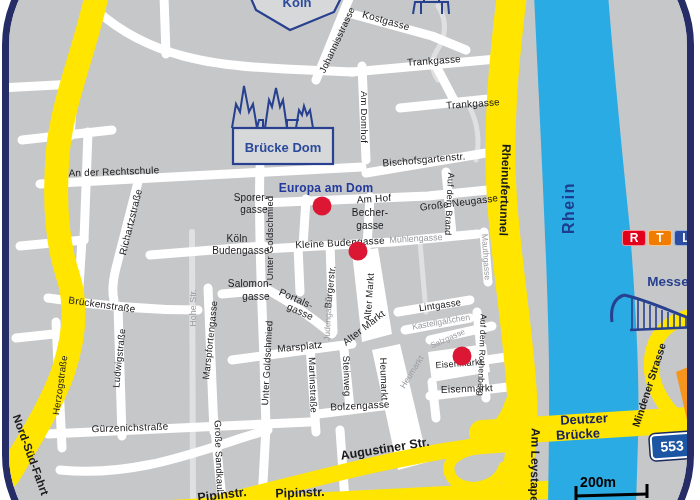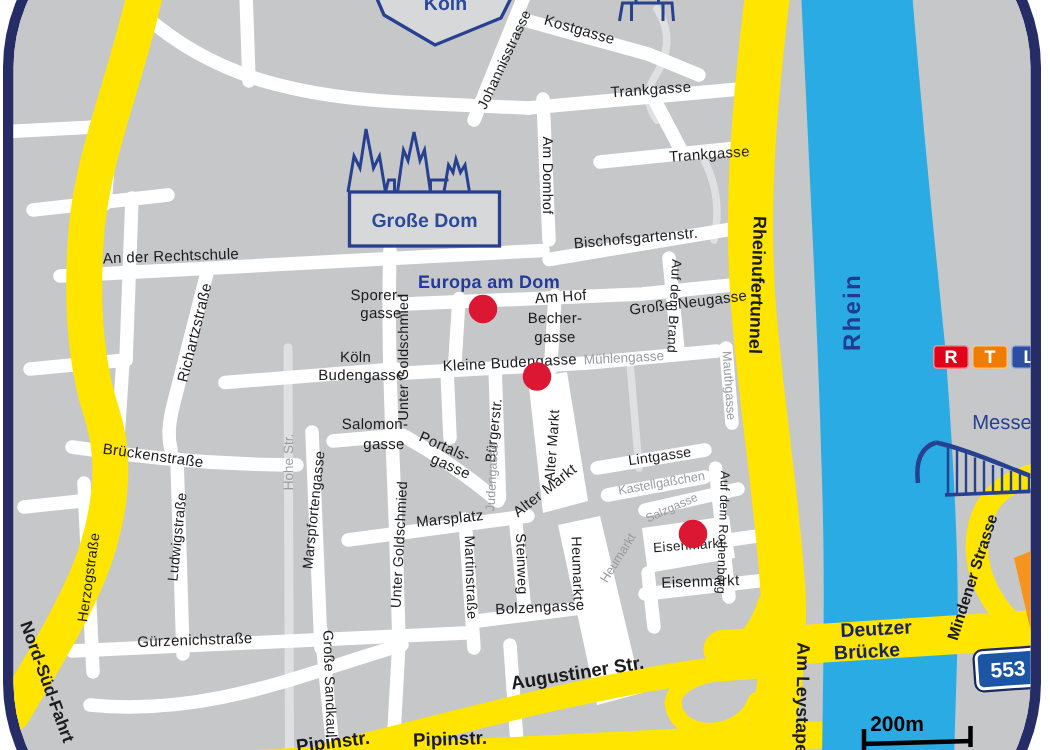--- a/index.html
+++ b/index.html
@@ -10,21 +10,21 @@
   .map-inner{position:absolute;left:-9px;top:63px;width:700px;height:500px;}
   .map-inner svg{position:absolute;left:0;top:0;}
   .lbl{position:absolute;white-space:nowrap;transform:translate(-50%,-50%) rotate(var(--r,0deg));
        color:#1b1b1d;font-size:10px;line-height:1;}
   .st{font-size:10px;letter-spacing:.2px;}
   .stb{font-size:12px;font-weight:bold;}
   .stg{color:#9a9b9f;}
   .hotel{font-size:12px;font-weight:bold;color:#233a9c;letter-spacing:.2px;}
   .water{font-size:16px;font-weight:bold;color:#1d3e8f;letter-spacing:1.5px;}
   .bridge{font-size:13px;font-weight:bold;color:#19245e;}
-  .navy-label{font-size:13.5px;font-weight:normal;color:#27408f;}
+  .navy-label{font-size:13.5px;font-weight:bold;color:#27408f;}
   .dom-label{font-size:13px;font-weight:bold;color:#2b4a9b;}
   .scale-label{font-size:14px;font-weight:bold;color:#000;}
   .dot{position:absolute;width:19px;height:19px;border-radius:50%;background:#dc1734;
        transform:translate(-50%,-50%);}
   .rtl{position:absolute;left:622px;top:230px;display:flex;gap:2px;}
   .rtl .box{width:24px;height:16px;border-radius:3px;display:flex;align-items:center;justify-content:center;
             color:#fff;font-weight:bold;font-size:12px;border:1px solid rgba(255,255,255,.55);box-sizing:border-box;}
   .rtl .r{background:#e2001a;} .rtl .t{background:#f07c00;} .rtl .l{background:#2b4ea2;}
   .sign553{position:absolute;left:672px;top:446px;transform:translate(-50%,-50%) rotate(-4deg);
            background:#1c55a3;color:#fff;font-weight:bold;font-size:14px;line-height:1;
@@ -207,21 +207,21 @@
         <div class="lbl stb" style="left: 385px; top: 449px; --r: -9deg; font-size: 12.5px;">Augustiner Str.</div>
         <div class="lbl stb" style="left: 222px; top: 495px; --r: -7deg; font-size: 12.5px;">Pipinstr.</div>
         <div class="lbl stb" style="left: 300px; top: 493px; --r: -2deg; font-size: 12.5px;">Pipinstr.</div>
         <div class="lbl stb" style="left: 505px; top: 190px; --r: 92deg; font-size: 12px;">Rheinufertunnel</div>
         <div class="lbl stb" style="left: 535px; top: 467px; --r: 91deg; font-size: 12px;">Am Leystapel</div>
         <div class="lbl water" style="left: 569px; top: 208px; --r: -90deg;">Rhein</div>
         <div class="lbl bridge" style="left: 584px; top: 419px; --r: -3deg;">Deutzer</div>
         <div class="lbl bridge" style="left: 578px; top: 434px; --r: -3deg;">Brücke</div>
         <div class="lbl stb" style="left: 649px; top: 385px; --r: -72deg; font-size: 10.5px;">Mindener Strasse</div>
         <div class="lbl navy-label" style="left: 668px; top: 282px; --r: 0deg;">Messe</div>
-        <div class="lbl dom-label" style="left: 283px; top: 147px; --r: 0deg;">Große Dom</div>
+        <div class="lbl dom-label" style="left: 283px; top: 147px; --r: 0deg;">Brücke Dom</div>
         <div class="lbl dom-label" style="left: 297px; top: 2px; --r: 0deg;">Köln</div>
         <div class="dot" style="left: 322px; top: 206px;"></div>
         <div class="lbl hotel" style="left: 326px; top: 188px;">Europa am Dom</div>
         <div class="dot" style="left: 358px; top: 251px;"></div>
         <div class="dot" style="left: 462px; top: 356px;"></div>
       </div>
   </div>
 </div>
 
 </body></html>

